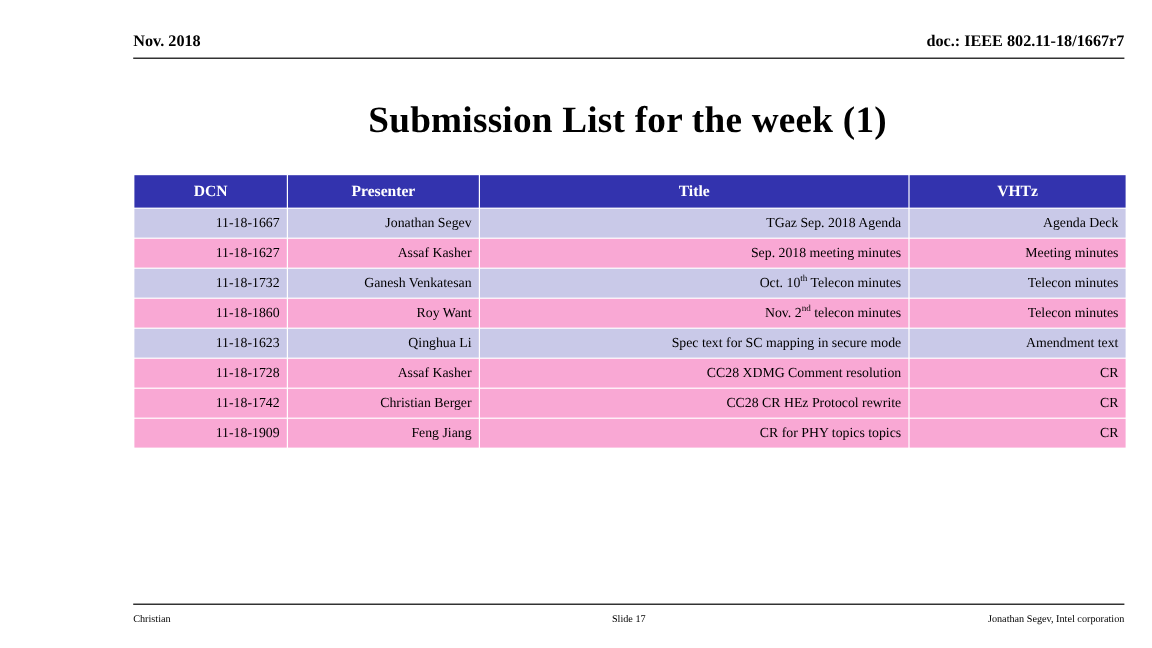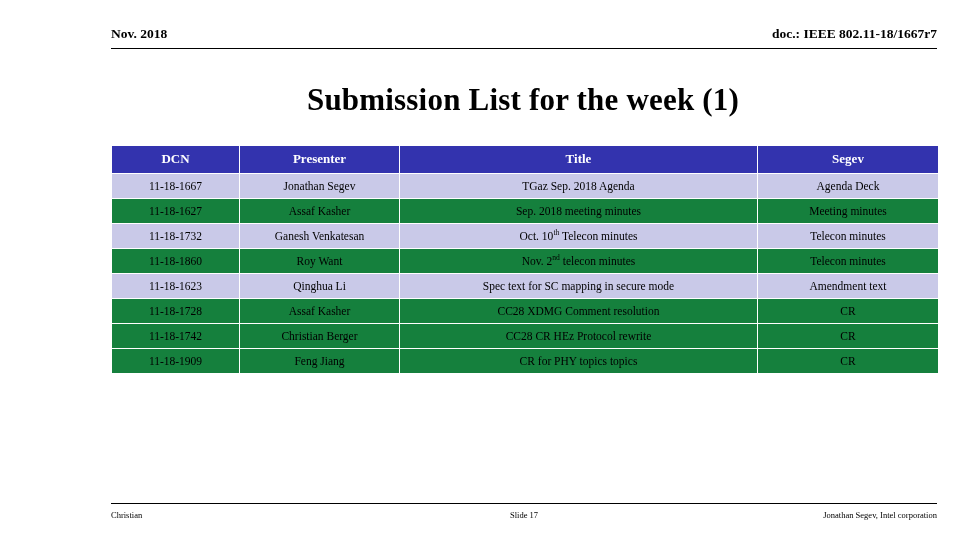--- a/index.html
+++ b/index.html
@@ -83,24 +83,24 @@
   table.sub-table thead th {
     background: #3333AE;
     color: #ffffff;
     font-weight: bold;
     font-size: 13px;
     text-align: center;
     height: 27px;
   }
   table.sub-table tbody td {
     height: 24px;
-    text-align: center;
+    text-align: right;
   }
   tr.row-dark td { background: #c9c9e8; }
-  tr.row-light td { background: #15803d; font-family: Liberation Serif, serif; }
+  tr.row-light td { background: #f9a8d4; font-family: Liberation Serif, serif; }
 
   col.c-dcn   { width: 127px; }
   col.c-pres  { width: 159px; }
   col.c-title { width: 357px; }
   col.c-topic { width: 180px; }
 
   td.cell-dcn   { padding-left: 9px; }
   td.cell-pres  { padding-left: 8px; }
   td.cell-title { padding-left: 8px; }
   td.cell-topic { padding-left: 8px; }
@@ -153,21 +153,21 @@
         <col class="c-dcn">
         <col class="c-pres">
         <col class="c-title">
         <col class="c-topic">
       </colgroup>
       <thead>
         <tr>
           <th>DCN</th>
           <th>Presenter</th>
           <th>Title</th>
-          <th>Segev</th>
+          <th>VHTz</th>
         </tr>
       </thead>
       <tbody id="table-body">
           <tr class="row-dark">
             <td class="cell-dcn">11-18-1667</td>
             <td class="cell-pres">Jonathan Segev</td>
             <td class="cell-title">TGaz Sep. 2018 Agenda</td>
             <td class="cell-topic">Agenda Deck</td>
           </tr>
           <tr class="row-light">

